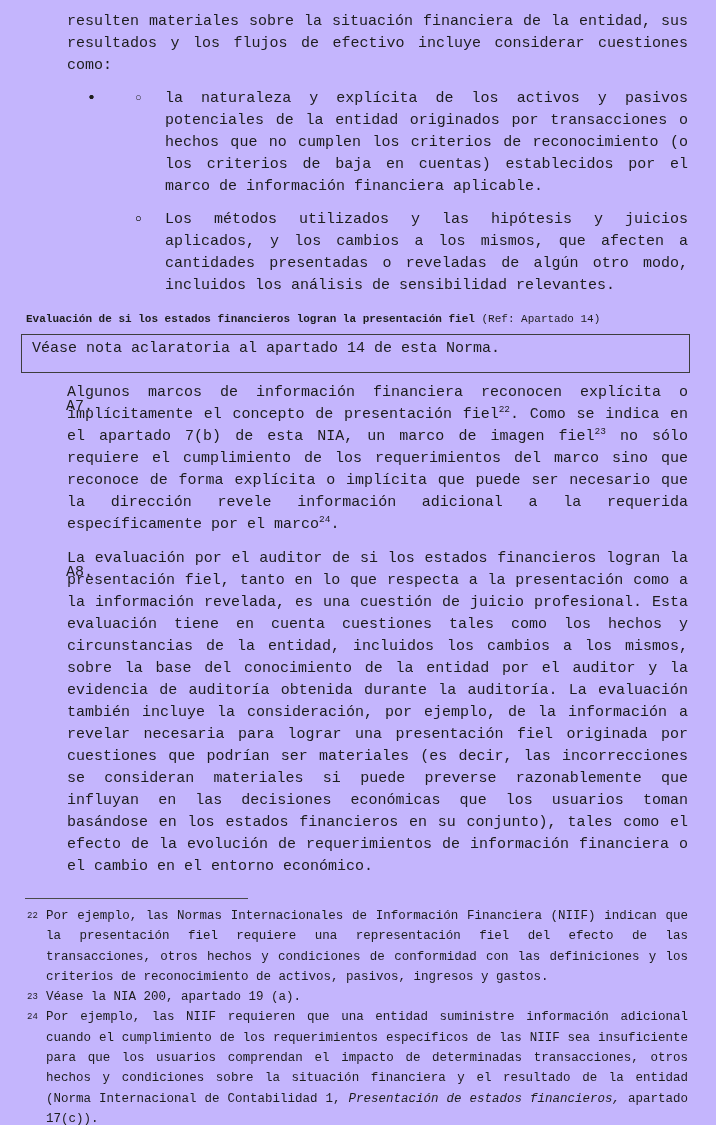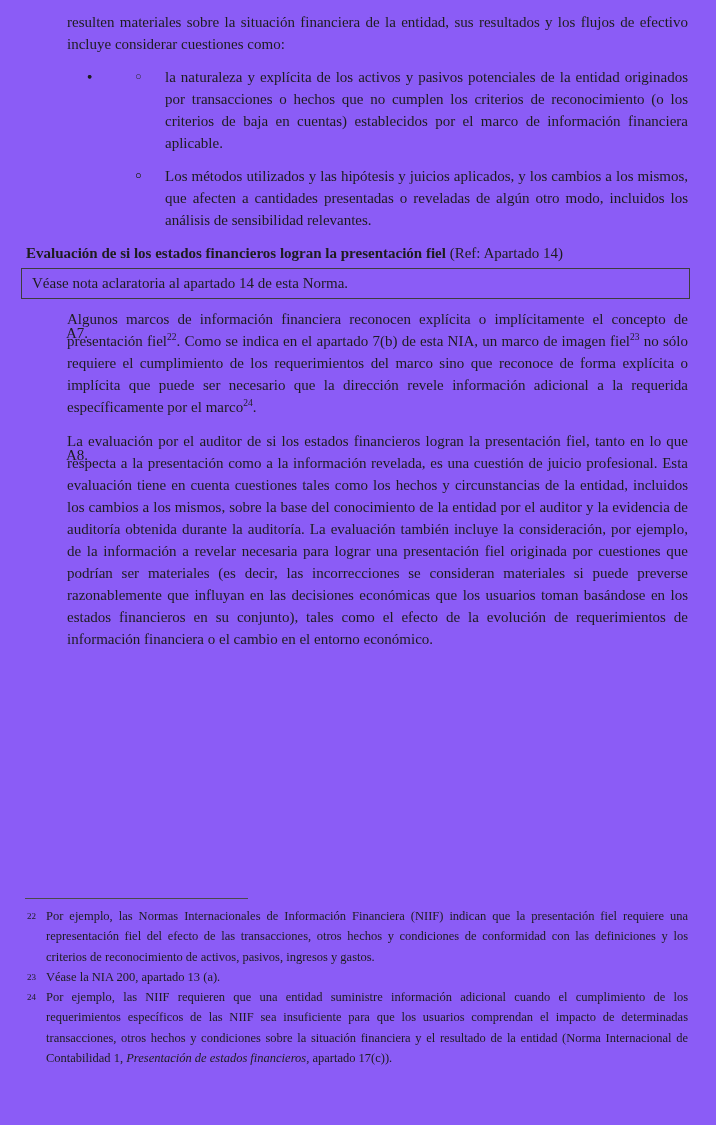--- a/index.html
+++ b/index.html
@@ -1,38 +1,38 @@
 <!DOCTYPE html>
 <html><head>
 <meta charset="utf-8">
 <style>
   * { margin:0; padding:0; box-sizing:border-box; }
   html,body { background:#ffffff; }
   .page {
     position:relative;
     width:716px; height:1125px;
-    background:#8b5cf6;
-    font-family:Liberation Serif, serif;
+    background:#c4b5fd;
+    font-family:Liberation Mono, monospace;
     color:#1d1d1d;
     font-size:15px;
     line-height:22px;
     overflow:hidden;
   }
   .content { position:absolute; top:11px; left:0; right:0; }
   .body-cont { margin:0 28px 11px 67px; text-align:justify; }
   .bullet { position:relative; margin:0 28px 11px 106px; text-align:justify; }
   .bullet .marker { position:absolute; left:-19px; top:0; }
   .sub { position:relative; margin:0 28px 11px 165px; text-align:justify; }
   .sub .marker { position:absolute; left:-30px; top:-1px; font-size:11px; color:#2a2a2a; }
-  .section-heading { margin:8px 28px 4px 26px; font-size:15px; font-weight:bold; line-height:22px; }
+  .section-heading { margin:8px 28px 4px 26px; font-size:11px; font-weight:bold; line-height:22px; }
   .section-heading .ref { font-weight:normal; }
   .note-box {
     margin:0 26px 9px 21px;
     border:1.5px solid #3d3d3d;
-    padding:3px 8px 4px 10px;
+    padding:3px 8px 12px 10px;
     line-height:22px;
   }
   .para { position:relative; margin:0 28px 12px 67px; text-align:justify; }
   .para .plabel { position:absolute; left:-41px; top:14px;margin-left:40px; }
   sup.fn-ref { font-size:9.5px; line-height:0; vertical-align:6px; }
   .footnotes {
     position:absolute; left:0; top:898px; width:716px;
     font-size:12.5px; line-height:20.3px; color:#1d1d1d;
   }
   .fn-rule { width:223px; border-top:1.6px solid #4a4a4a; margin:0 0 7px 25px; }
@@ -93,21 +93,21 @@
   <div class="footnotes">
     <div class="fn-rule"></div>
 
     <div class="footnote">
       <span class="fn-num">22</span>
       <span>Por ejemplo, las Normas Internacionales de Información Financiera (NIIF) indican que la presentación fiel requiere una representación fiel del efecto de las transacciones, otros hechos y condiciones de conformidad con las definiciones y los criterios de reconocimiento de activos, pasivos, ingresos y gastos.</span>
     </div>
 
     <div class="footnote">
       <span class="fn-num">23</span>
-      <span>Véase la NIA 200, apartado 13 (a).</span>
+      <span>Véase la NIA 200, apartado 19 (a).</span>
     </div>
 
     <div class="footnote">
       <span class="fn-num">24</span>
       <span>Por ejemplo, las NIIF requieren que una entidad suministre información adicional cuando el cumplimiento de los requerimientos específicos de las NIIF sea insuficiente para que los usuarios comprendan el impacto de determinadas transacciones, otros hechos y condiciones sobre la situación financiera y el resultado de la entidad (Norma Internacional de Contabilidad 1, </span><span class="italic">Presentación de estados financieros,</span><span> apartado 17(c)).</span>
     </div>
   </div>
 </div>
 
 </body></html>

